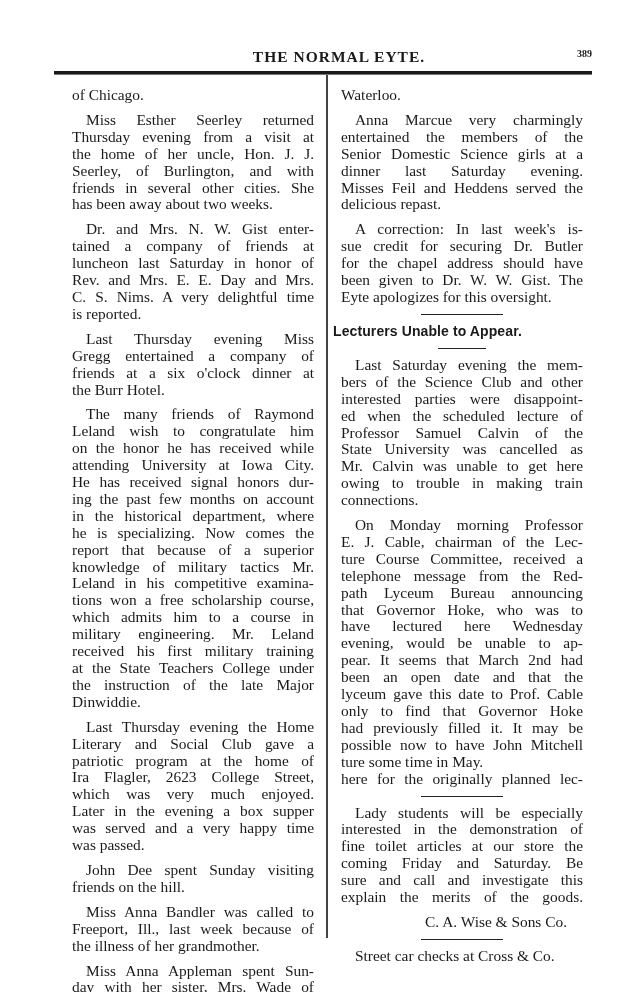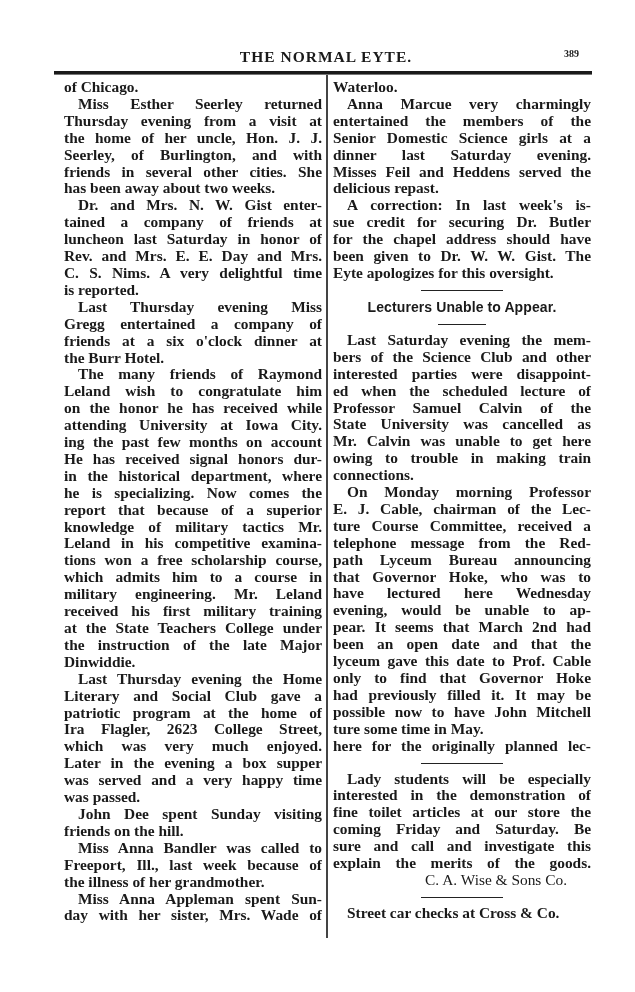--- a/index.html
+++ b/index.html
@@ -16,21 +16,21 @@
       color: #1a1a1a;
     }
     .page {
       position: absolute;
       left: 0; top: 0;
       width: 635px; height: 992px;
     }
     .running-head {
       position: absolute;
       top: 48px;
-      left: 61px;
+      left: 74px;
       width: 530px;
       height: 20px;
     }
     .running-title {
       position: absolute;
       left: 0;
       width: 530px;
       text-align: center;
       font-family: "Liberation Serif", "DejaVu Serif", serif;
       font-weight: bold;
@@ -74,23 +74,22 @@
     }
     .col-left {
       left: 64px;
       width: 258px;
     }
     .col-right {
       left: 333px;
       width: 258px;
     }
     .para {
-      margin: 0;
+      margin: 8px;
       text-indent: 14px;
-      font-weight: bold;
     }
     .para .ln {
       display: block;
       text-align-last: justify;
       white-space: nowrap;
     }
     .para .ln.last {
       text-align-last: left;
     }
     .para .ln.first {
@@ -100,21 +99,21 @@
     .short-rule {
       width: 82px;
       height: 0;
       border-top: 1.5px solid #222;
       margin: 8px auto 7px auto;
     }
     .short-rule.tiny {
       width: 48px;
     }
     .heading {
-      text-align: center;
+      text-align: left;
       font-family: "Liberation Sans", "DejaVu Sans", sans-serif;
       font-weight: bold;
       font-size: 14px;
       line-height: 18px;
       margin: 0 0 2px 0;
       letter-spacing: 0.1px;
     }
     .signature {
       text-align: right;
       padding-right: 24px;
@@ -157,22 +156,22 @@
         <span class="ln first">Last Thursday evening Miss</span>
         <span class="ln">Gregg entertained a company of</span>
         <span class="ln">friends at a six o'clock dinner at</span>
         <span class="ln last">the Burr Hotel.</span>
       </div>
       <div class="para">
         <span class="ln first">The many friends of Raymond</span>
         <span class="ln">Leland wish to congratulate him</span>
         <span class="ln">on the honor he has received while</span>
         <span class="ln">attending University at Iowa City.</span>
+        <span class="ln">He has received signal honors dur-</span>
         <span class="ln">ing the past few months on account</span>
-        <span class="ln">He has received signal honors dur-</span>
         <span class="ln">in the historical department, where</span>
         <span class="ln">he is specializing. Now comes the</span>
         <span class="ln">report that because of a superior</span>
         <span class="ln">knowledge of military tactics Mr.</span>
         <span class="ln">Leland in his competitive examina-</span>
         <span class="ln">tions won a free scholarship course,</span>
         <span class="ln">which admits him to a course in</span>
         <span class="ln">military engineering. Mr. Leland</span>
         <span class="ln">received his first military training</span>
         <span class="ln">at the State Teachers College under</span>

